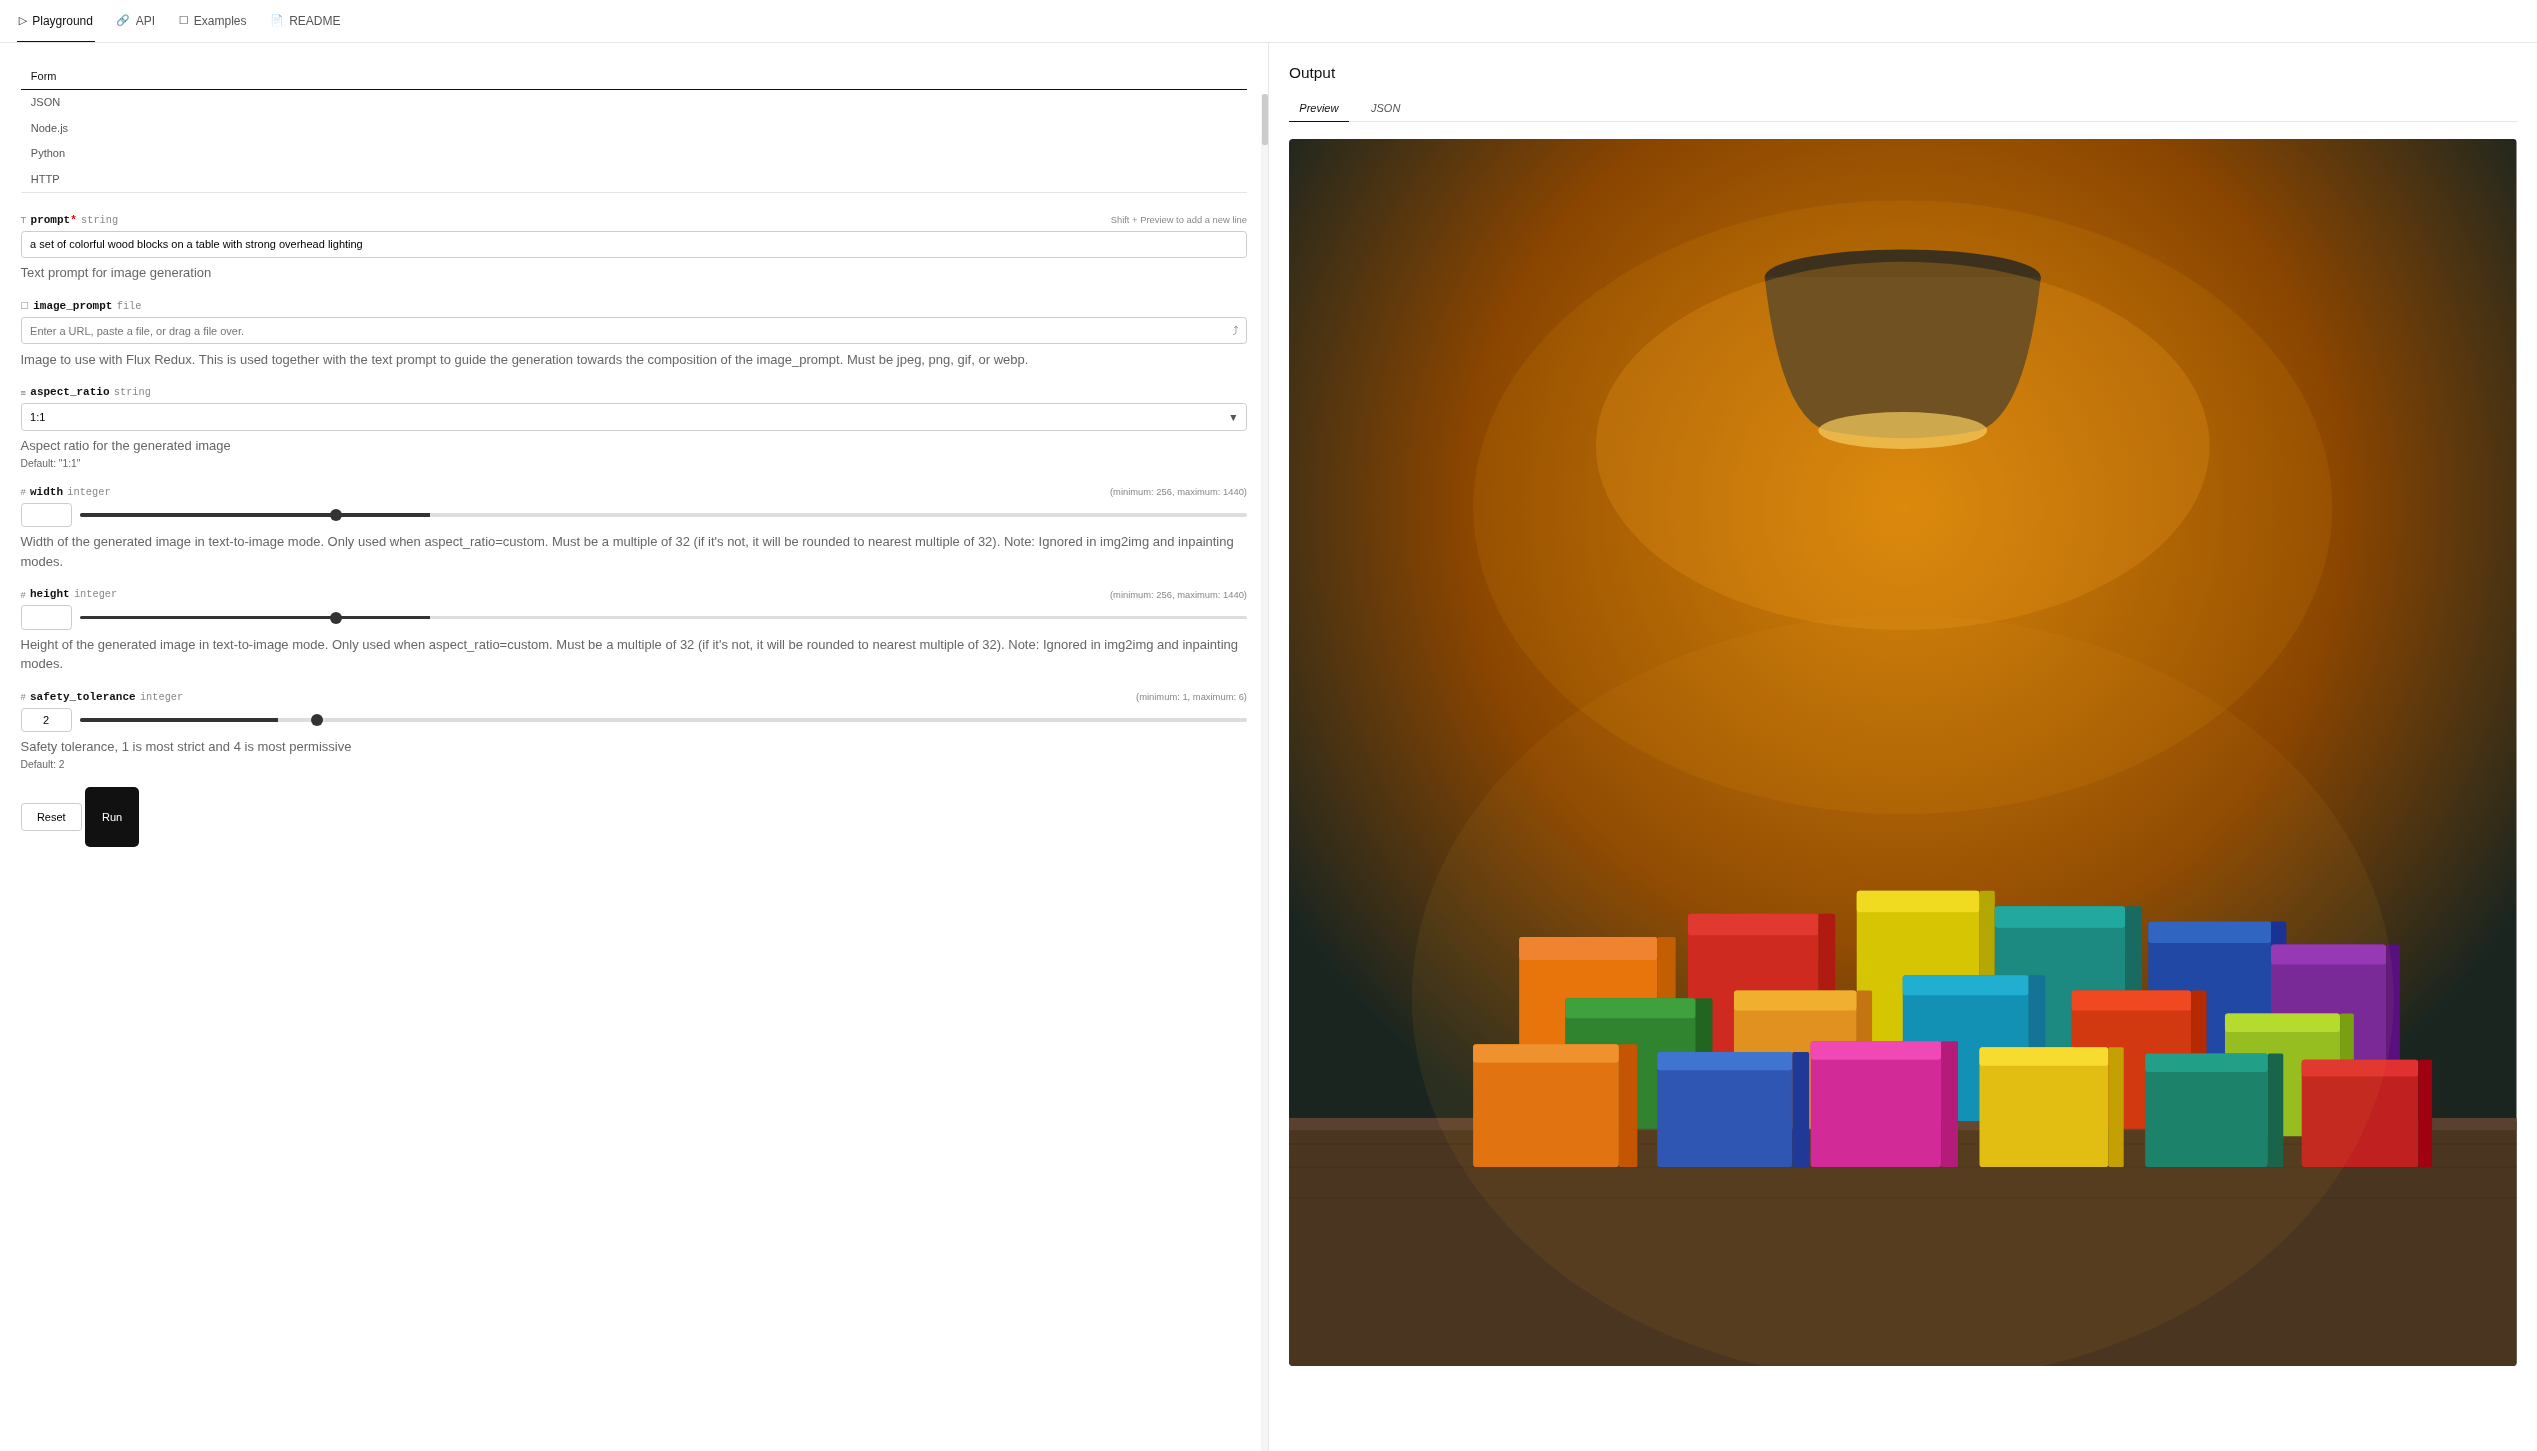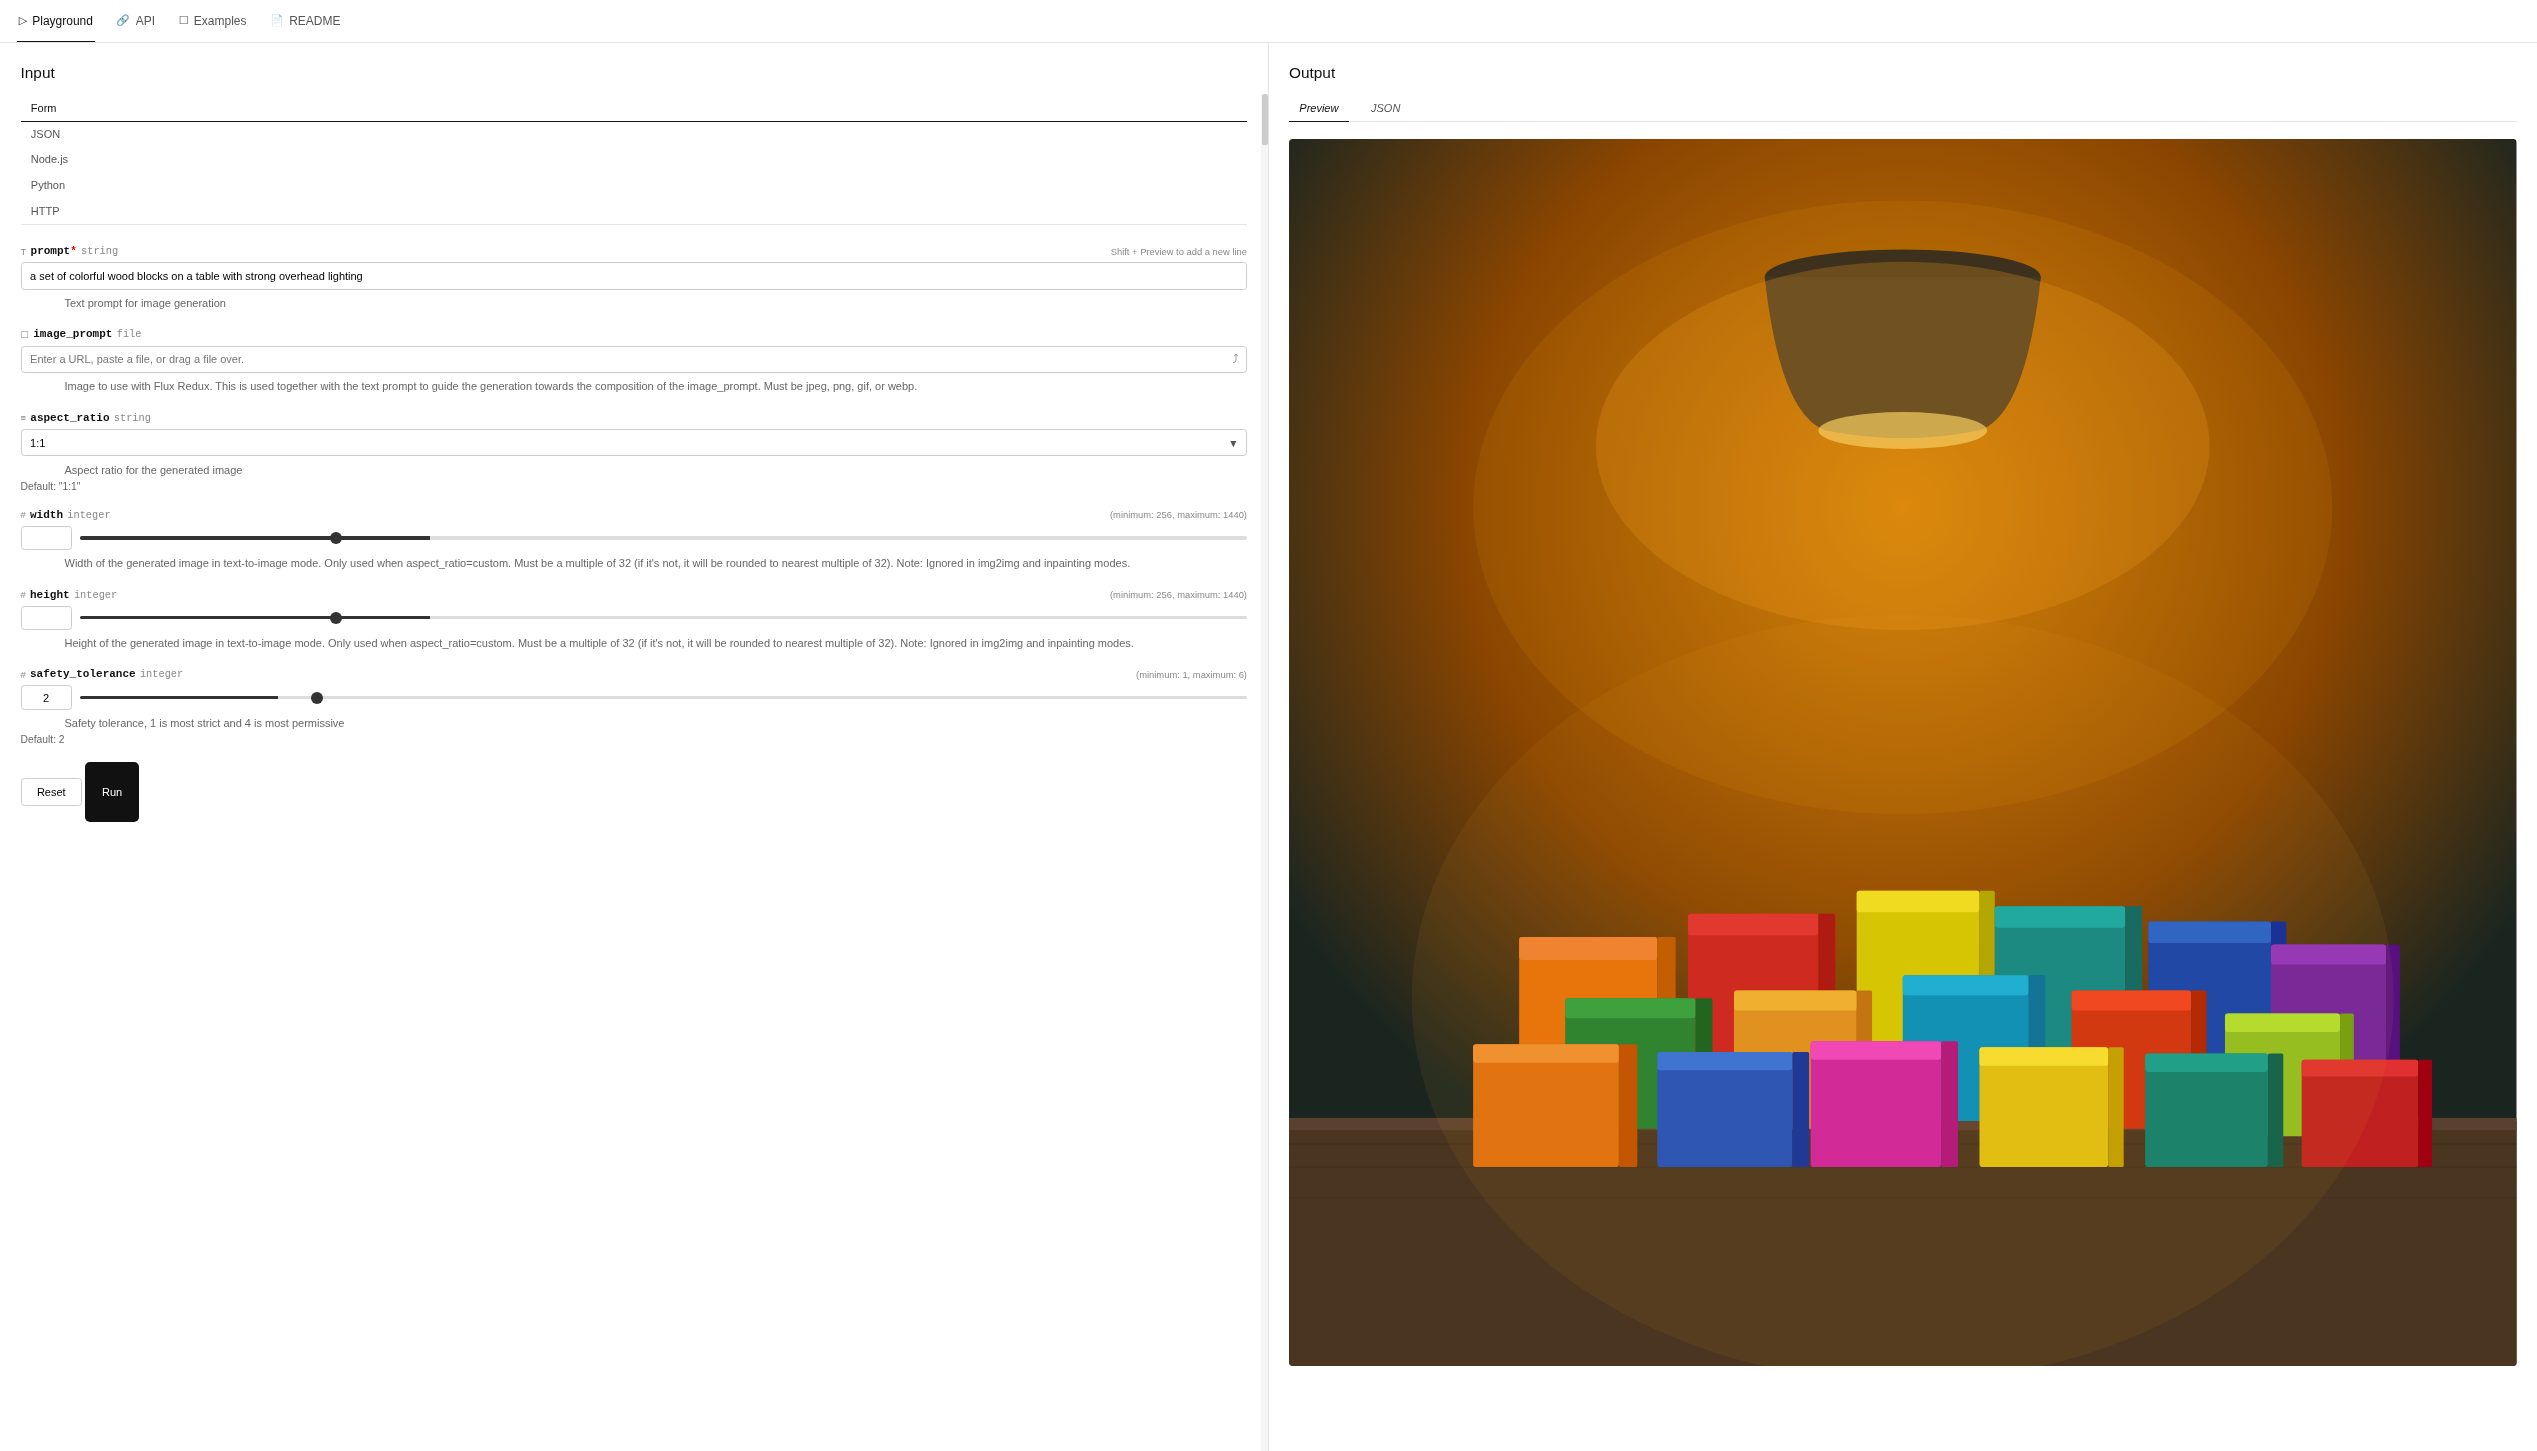--- a/index.html
+++ b/index.html
@@ -117,25 +117,24 @@
     .field-type {
       color: #888;
       font-size: 10.3px;
       font-family: 'Courier New', monospace;
     }
     .field-hint {
       font-size: 9.4px;
       color: #888;
     }
     .field-description {
-      font-size: 11px;
+      font-size: 13px;
       color: #666;
       margin-top: 5.1px;
       line-height: 1.5;
-      margin-left: 44px;
     }
     .field-default {
       font-size: 10.3px;
       color: #666;
       margin-top: 2.6px;
     }
 
     .text-input {
       width: 100%;
       padding: 6.8px 8.6px;
@@ -314,21 +313,20 @@
   </a>
   <a class="nav-item">
     <span class="nav-icon">📄</span>
     <span>README</span>
   </a>
 </nav>
 
 <div class="main-layout">
 
   <div class="left-panel" style="position:relative;">
-    <h2 class="section-title">Input</h2>
 
     <div class="input-tabs">
       <div class="input-tab active">Form</div>
       <div class="input-tab">JSON</div>
       <div class="input-tab">Node.js</div>
       <div class="input-tab">Python</div>
       <div class="input-tab">HTTP</div>
     </div>
 
     <div style="position:absolute;right:0;top:51px;width:6.8px;height:100%;background:#f5f5f5;">

